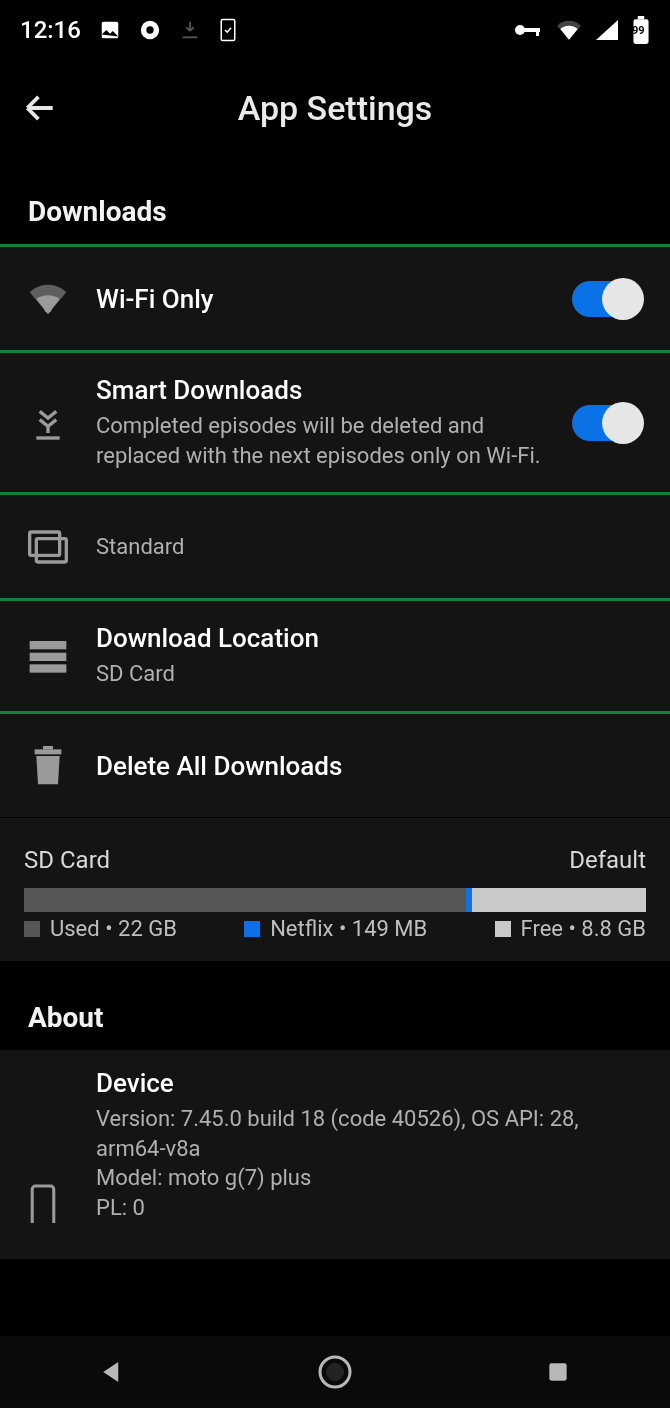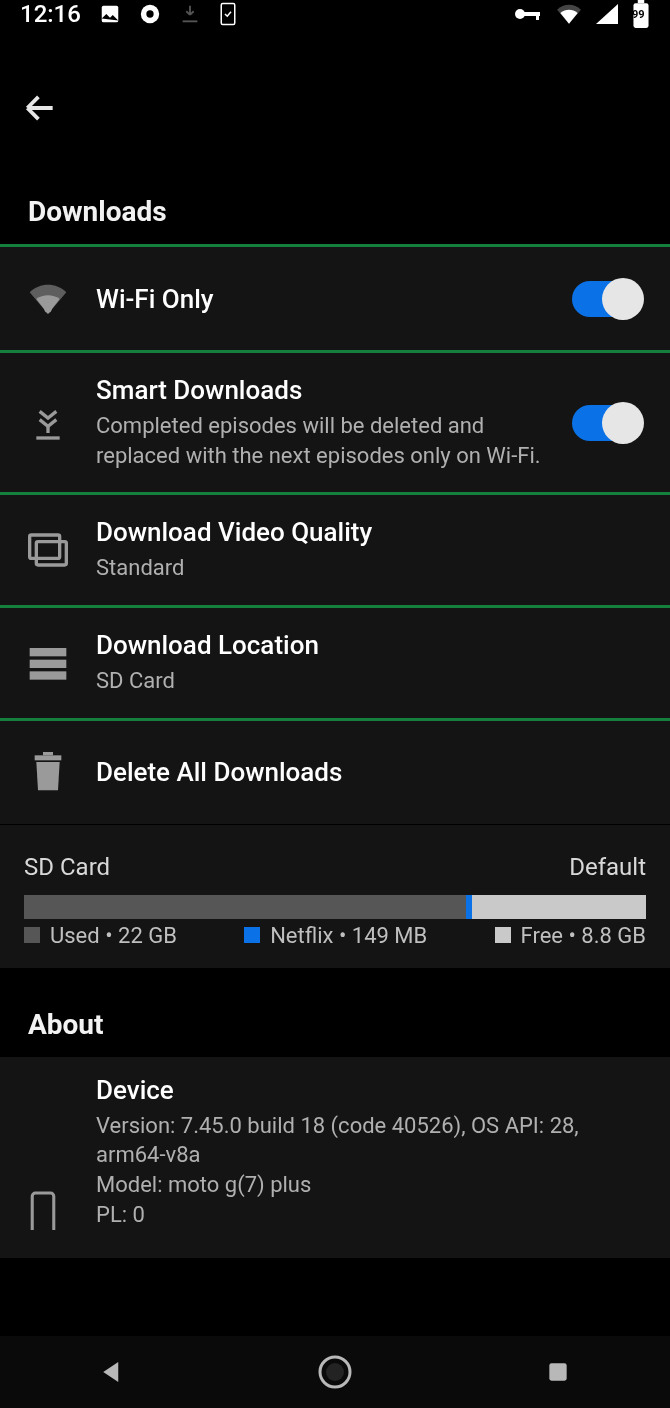--- a/index.html
+++ b/index.html
@@ -1,17 +1,17 @@
 <!DOCTYPE html>
 <html><head>
 <meta charset="utf-8">
 <style>
   * { box-sizing: border-box; margin: 0; padding: 0; }
   html, body { width: 670px; height: 1408px; background:#000; color:#fff; font-family: -apple-system, Roboto, "Helvetica Neue", Arial, sans-serif; overflow:hidden; }
-  .statusbar { height:60px; display:flex; align-items:flex-start; justify-content:space-between; padding:0 20px; font-size:24px; }
+  .statusbar { height:60px; display:flex; align-items:flex-start; justify-content:space-between; padding:16px 20px; font-size:24px; }
   .status-left { display:flex; align-items:center; gap:18px; }
   .status-right { display:flex; align-items:center; gap:14px; }
   .clock { font-weight:500; }
   .icon { display:inline-flex; align-items:center; justify-content:center; }
   .header { height:95px; display:flex; align-items:center; padding:0 18px; }
   .back { width:44px; height:44px; color:#e6e6e6; }
   .title { flex:1; text-align:center; font-size:34px; font-weight:500; color:#eaeaea; margin-left:-44px; }
   .section-header { padding:40px 28px 16px; font-size:28px; font-weight:700; color:#f2f2f2; }
   .row { background:#141414; border-top:3px solid #15803d; padding:22px 28px; display:flex; align-items:center; gap:28px; min-height:106px; }
   .row:first-of-type { border-top:none; }
@@ -23,21 +23,21 @@
   .toggle .knob { position:absolute; right:-2px; top:-3px; width:42px; height:42px; border-radius:50%; background:#e6e6e6; }
   .storage { background:#141414; padding:28px 24px 20px; }
   .storage-top { display:flex; justify-content:space-between; font-size:24px; color:#d8d8d8; margin-bottom:14px; }
   .bar { width:100%; height:24px; background:#565656; display:flex; }
   .bar .seg-used { background:#565656; }
   .bar .seg-app  { background:#0a72e6; }
   .bar .seg-free { background:#c9c9c9; }
   .legend { display:flex; justify-content:space-between; margin-top:4px; font-size:22px; color:#bfbfbf; }
   .legend-item { display:flex; align-items:center; gap:10px; }
   .legend-sw { width:16px; height:16px; display:inline-block; }
-  .about-body { padding:18px 28px 28px; display:flex; gap:28px; background:#141414; }
+  .about-body { padding:18px 28px 36px; display:flex; gap:28px; background:#141414; }
   .about-icon { width:40px; height:40px; color:#9a9a9a; flex:0 0 40px; align-self:flex-end; }
   .about-text .row-title { margin-bottom:6px; }
   .about-text .line { font-size:22px; color:#b0b0b0; line-height:1.35; }
   .navbar { position:absolute; bottom:0; left:0; right:0; height:72px; background:#0a0a0a; display:flex; align-items:center; justify-content:space-around; }
   .nav-btn { width:44px; height:44px; color:#b8b8b8; }
 </style>
 </head>
 <body>
 
 <div class="statusbar">
@@ -96,20 +96,21 @@
     </span>
   </div>
 </div>
 
 <div class="header">
   <span class="back icon">
     <svg width="38" height="38" viewBox="0 0 24 24" fill="none" stroke="#e6e6e6" stroke-width="2.4">
         <path d="M20 12H4m0 0l7-7m-7 7l7 7"></path>
       </svg>
   </span>
+  <div class="title">App Settings</div>
 </div>
 
 <div class="section-header">Downloads</div>
 
 <div class="row">
   <span class="row-icon">
     <svg width="40" height="32" viewBox="0 0 24 18" fill="#9a9a9a">
         <path d="M12 18L1 5C7-1 17-1 23 5z" opacity=".55"></path>
         <path d="M12 18L5 9c4-3 10-3 14 0z"></path>
         <circle cx="12" cy="15" r="2.2"></circle>
@@ -142,21 +143,20 @@
 </div>
 
 <div class="row">
   <span class="row-icon">
     <svg width="40" height="34" viewBox="0 0 24 20" fill="none" stroke="#9a9a9a" stroke-width="2">
         <rect x="5" y="5" width="18" height="14" rx="1"></rect>
         <rect x="1" y="1" width="18" height="14" rx="1"></rect>
       </svg>
   </span>
   <div class="row-body">
-    <div class="row-title">Download Video Quality</div>
     <div class="row-sub">Standard</div>
   </div>
 </div>
 
 <div class="row">
   <span class="row-icon">
     <svg width="40" height="34" viewBox="0 0 24 20" fill="#9a9a9a">
         <rect x="1" y="1" width="22" height="5"></rect>
         <rect x="1" y="8" width="22" height="5"></rect>
         <rect x="1" y="15" width="22" height="5"></rect>

